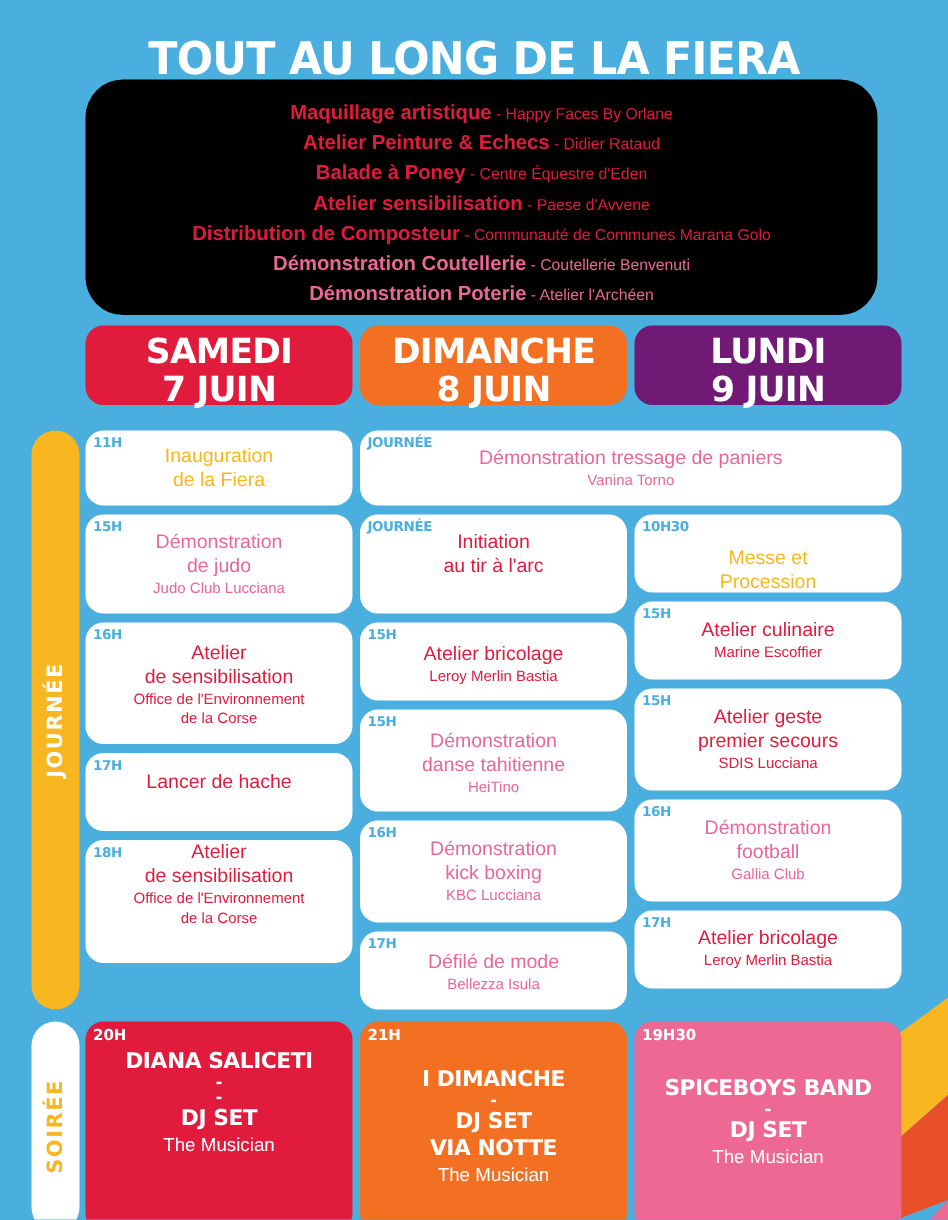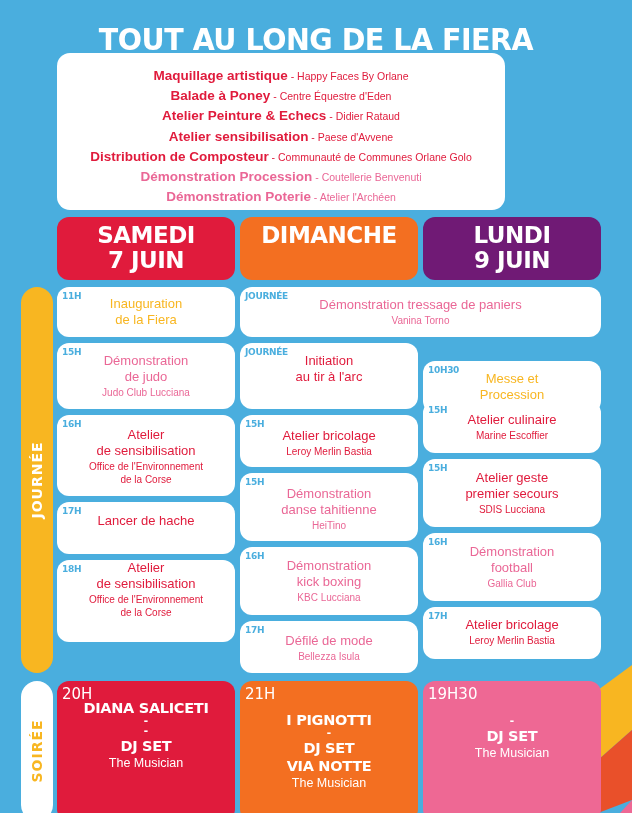--- a/index.html
+++ b/index.html
@@ -11,35 +11,35 @@
   }
   .deco { position: absolute; }
   .title {
     position: absolute; left: 0; width: 632px; top: 22px;
     text-align: center; color: #fff; font-weight: 700;
     font-size: 30px; letter-spacing: -0.5px;
     font-family: "DejaVu Sans", sans-serif;
     transform: scaleX(0.95);
   }
   .fiera-box {
-    position: absolute; left: 57px; top: 53px; width: 448px; height: 157px;
-    background: #ffffff; border-radius: 13px;
+    position: absolute; left: 57px; top: 53px; width: 528px; height: 157px;
+    background: #000000; border-radius: 25px;
     padding-top: 12px;
   }
   .fiera-row {
     text-align: center; height: 20.2px; line-height: 20.2px; white-space: nowrap;
   }
   .fiera-row .b { font-weight: 700; font-size: 13.5px; }
   .fiera-row .s { font-size: 10.5px; }
   .red { color: #e01b3c; }
   .pink { color: #ea6796; }
   .yellow { color: #f8b621; }
 
   .day {
-    position: absolute; top: 217px; height: 63px; border-radius: 12px;
+    position: absolute; top: 217px; height: 53px; border-radius: 12px;
     color: #fff; text-align: center; font-weight: 700;
     font-family: "DejaVu Sans", sans-serif;
     font-size: 23px; line-height: 25px; padding-top: 6px;
     letter-spacing: -0.5px;
   }
   .side {
     position: absolute; left: 21px; width: 32px; border-radius: 16px;
   }
   .side span {
     position: absolute; left: 50%; top: 50%;
@@ -60,55 +60,56 @@
     font-weight: 400; font-size: 13px; line-height: 16px;
   }
   .card .sub {
     font-size: 10px; line-height: 13px; margin-top: 1px;
   }
   .eve {
     position: absolute; top: 681px; height: 140px; border-radius: 12px;
     text-align: center; color: #fff;
   }
   .eve .time {
-    position: absolute; left: 5px; top: 4px; font-size: 15px; font-weight: 400;
+    position: absolute; left: 5px; top: 4px; font-size: 10px; font-weight: 700;
     font-family: "DejaVu Sans", sans-serif;
     text-align: right;
   }
   .eve .l { font-weight: 700; font-size: 14.5px; line-height: 18px; font-family: "DejaVu Sans", sans-serif; letter-spacing: -0.3px; }
   .eve .d { font-weight: 700; font-size: 13px; line-height: 8px; height: 10px; }
   .eve .m { font-size: 12.5px; line-height: 16px; }
 </style>
 </head>
 <body>
 
 <svg class="deco" style="left:560px;top:660px" width="72" height="153" viewBox="0 0 72 153">
   <polygon points="38,30 72,5 72,70 38,100" fill="#f8b621"></polygon>
   <polygon points="38,100 72,70 72,140 38,153" fill="#e9502a"></polygon>
   <polygon points="60,153 72,140 72,153" fill="#ee6894"></polygon>
 </svg>
 
 <div class="title">TOUT AU LONG DE LA FIERA</div>
 
 <div class="fiera-box">
   <div class="fiera-row"><span class="b red">Maquillage artistique</span><span class="s red"> - </span><span class="s red">Happy Faces By Orlane</span></div>
+  <div class="fiera-row"><span class="b red">Atelier Peinture &amp; Echecs</span><span class="s red"> - </span><span class="s red">Didier Rataud</span></div>
   <div class="fiera-row"><span class="b red">Balade à Poney</span><span class="s red"> - </span><span class="s red">Centre Équestre d'Eden</span></div>
-  <div class="fiera-row"><span class="b red">Atelier Peinture &amp; Echecs</span><span class="s red"> - </span><span class="s red">Didier Rataud</span></div>
   <div class="fiera-row"><span class="b red">Atelier sensibilisation</span><span class="s red"> - </span><span class="s red">Paese d'Avvene</span></div>
-  <div class="fiera-row"><span class="b red">Distribution de Composteur</span><span class="s red"> - </span><span class="s red">Communauté de Communes Orlane Golo</span></div>
-  <div class="fiera-row"><span class="b pink">Démonstration Procession</span><span class="s pink"> - </span><span class="s pink">Coutellerie Benvenuti</span></div>
+  <div class="fiera-row"><span class="b red">Distribution de Composteur</span><span class="s red"> - </span><span class="s red">Communauté de Communes Marana Golo</span></div>
+  <div class="fiera-row"><span class="b pink">Démonstration Coutellerie</span><span class="s pink"> - </span><span class="s pink">Coutellerie Benvenuti</span></div>
   <div class="fiera-row"><span class="b pink">Démonstration Poterie</span><span class="s pink"> - </span><span class="s pink">Atelier l'Archéen</span></div>
 </div>
 
 <div class="day" style="left:57px;width:178px;background:#e01b3c">
   <div>SAMEDI</div>
   <div>7 JUIN</div>
 </div>
 <div class="day" style="left:240px;width:178px;background:#f36f21">
   <div>DIMANCHE</div>
+  <div>8 JUIN</div>
 </div>
 <div class="day" style="left:423px;width:178px;background:#701a75">
   <div>LUNDI</div>
   <div>9 JUIN</div>
 </div>
 
 <div class="side" style="top:287px;height:386px;background:#f8b621">
   <span style="color:#fff">JOURNÉE</span>
 </div>
 <div class="side" style="top:681px;height:140px;background:#fff">
@@ -172,21 +173,21 @@
   <div class="ttl pink">Démonstration</div>
   <div class="ttl pink">kick boxing</div>
   <div class="sub pink">KBC Lucciana</div>
 </div>
 <div class="card" style="left:240px;top:621px;width:178px;height:52px;padding-top:12px">
   <div class="time">17H</div>
   <div class="ttl pink">Défilé de mode</div>
   <div class="sub pink">Bellezza Isula</div>
 </div>
 
-<div class="card" style="left:423px;top:361px;width:178px;height:52px;padding-top:10px">
+<div class="card" style="left:423px;top:343px;width:178px;height:52px;padding-top:21px">
   <div class="time">10H30</div>
   <div class="ttl yellow">Messe et</div>
   <div class="ttl yellow">Procession</div>
 </div>
 <div class="card" style="left:423px;top:401px;width:178px;height:52px;padding-top:11px">
   <div class="time">15H</div>
   <div class="ttl red">Atelier culinaire</div>
   <div class="sub red">Marine Escoffier</div>
 </div>
 <div class="card" style="left:423px;top:459px;width:178px;height:68px;padding-top:11px">
@@ -210,24 +211,25 @@
 <div class="eve" style="left:57px;width:178px;background:#e01b3c;padding-top:18px">
   <div class="time">20H</div>
   <div class="l">DIANA SALICETI</div>
   <div class="d">-</div>
   <div class="d">-</div>
   <div class="l">DJ SET</div>
   <div class="m">The Musician</div>
 </div>
 <div class="eve" style="left:240px;width:178px;background:#f36f21;padding-top:30px">
   <div class="time">21H</div>
-  <div class="l">I PIGNOTTI</div>
+  <div class="l">I DIMANCHE</div>
   <div class="d">-</div>
   <div class="l">DJ SET</div>
   <div class="l">VIA NOTTE</div>
   <div class="m">The Musician</div>
 </div>
 <div class="eve" style="left:423px;width:178px;background:#ee6894;padding-top:36px">
   <div class="time">19H30</div>
+  <div class="l">SPICEBOYS BAND</div>
   <div class="d">-</div>
   <div class="l">DJ SET</div>
   <div class="m">The Musician</div>
 </div>
 
 </body></html>

